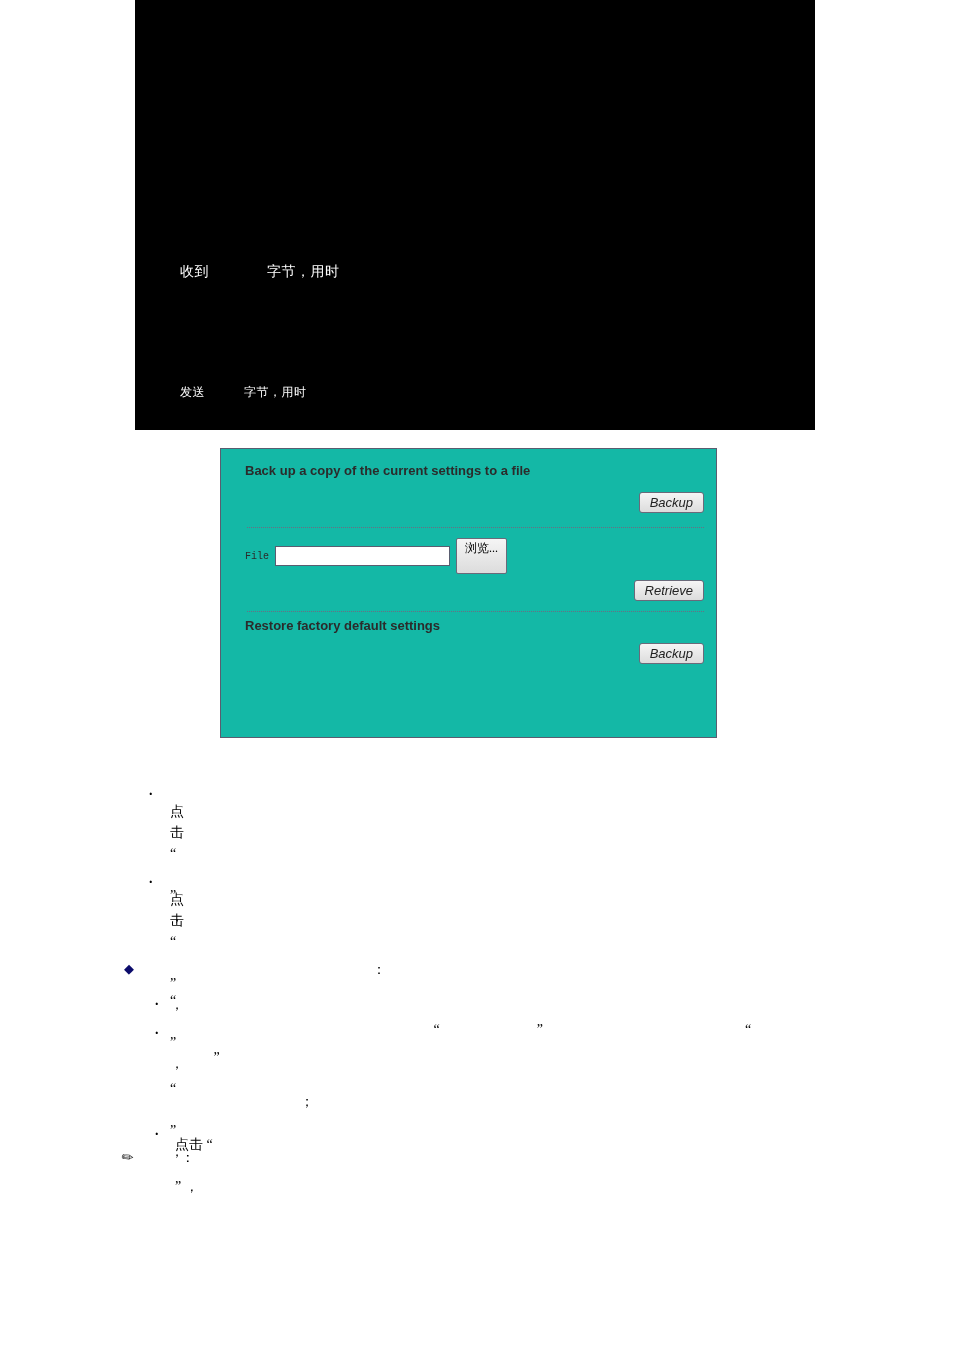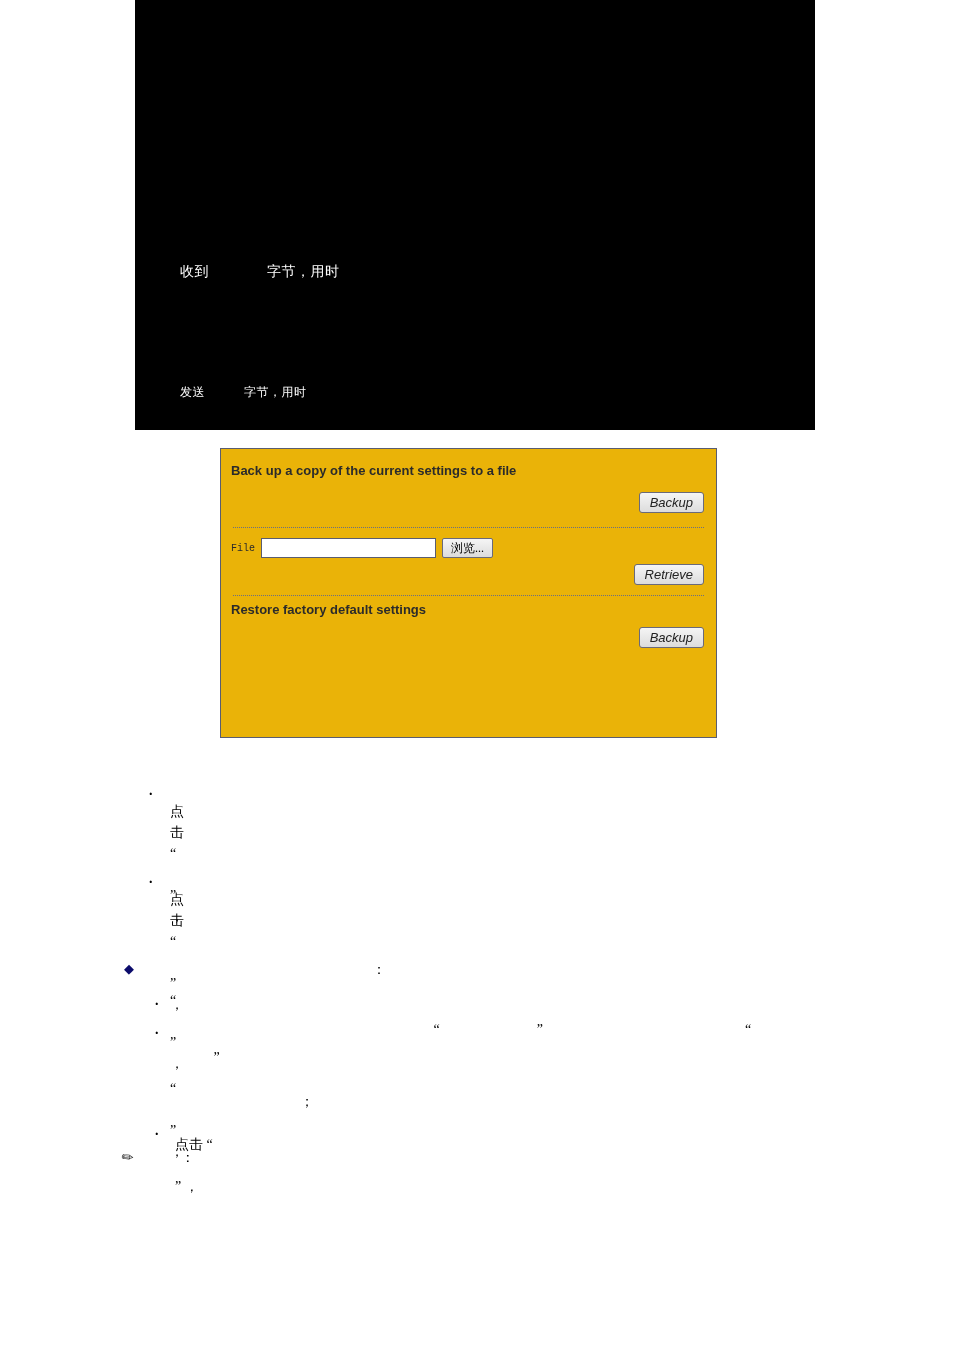--- a/index.html
+++ b/index.html
@@ -37,23 +37,23 @@
     }
     .bt-gap { display: inline-block; width: 50px; }
     .bt-gap2 { display: inline-block; width: 32px; }
 
     .settings-box {
       position: absolute;
       top: 448px;
       left: 220px;
       width: 497px;
       height: 290px;
-      background: #eab308;
+      background: #14b8a6;
       border: 1px solid #5a5d70;
-      padding: 8px 10px 10px 10px;
+      padding: 8px 10px 10px 24px;
     }
     .section { padding: 6px 0 2px 0; }
     .section-title {
       font-family: Arial, sans-serif;
       font-weight: bold;
       font-size: 13px;
       color: #2b2b2b;
       padding-bottom: 6px;
     }
     .section-btn-row {
@@ -97,21 +97,21 @@
       height: 20px;
       border: 1px solid #5a5d70;
       background: #fff;
       font-family: Arial, sans-serif;
       font-size: 12px;
       padding: 0 4px;
     }
     .browse-btn {
       display: inline-block;
       padding: 0 8px;
-      height: 20px;
+      height: 36px;
       line-height: 18px;
       background: linear-gradient(#f5f5f5, #dcdcdc);
       border: 1px solid #6a6a7a;
       border-radius: 2px;
       font-family: "SimSun", serif;
       font-size: 12px;
     }
 
     .para {
       position: absolute;

